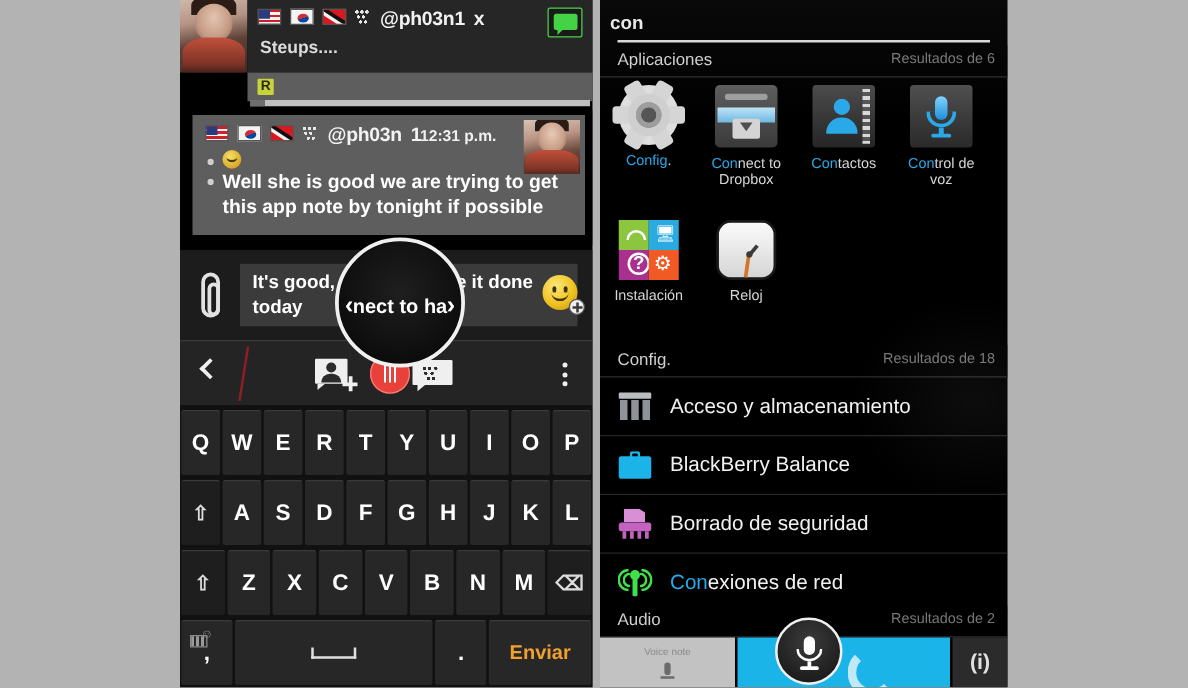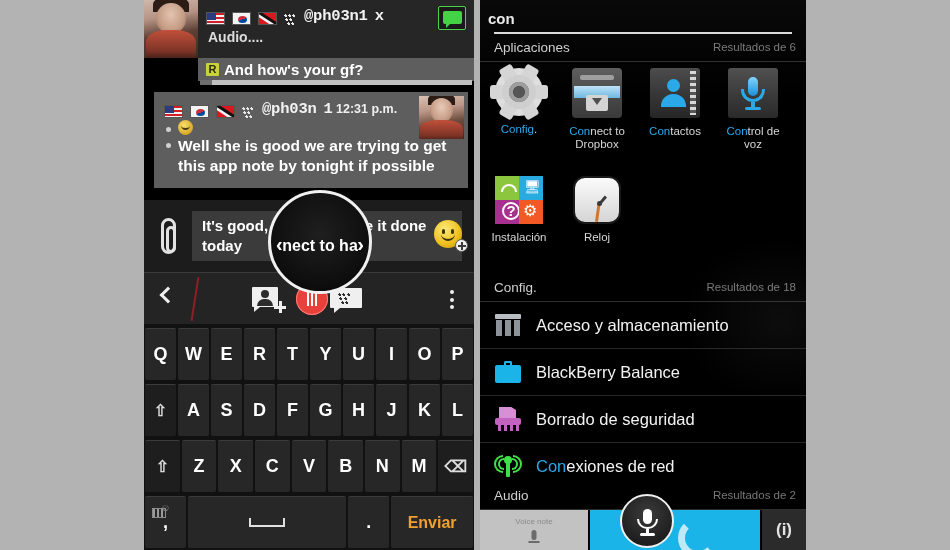--- a/index.html
+++ b/index.html
@@ -36,21 +36,21 @@
   }
   #msg1-avatar .body {
     position: absolute; left: 2px; top: 30px; width: 50px; height: 30px;
     background: linear-gradient(180deg,#c1503a 0%,#7e3326 70%,#3a1d16 100%);
     border-radius: 40% 40% 0 0;
   }
   #msg1-head {
     position: absolute; left: 54px; top: 0; width: 276px; height: 58px;
     background: #262626;
   }
-  .flagrow { position: absolute; display: flex; align-items: flex-end; gap: 7px; font-family: Liberation Mono, monospace; }
+  .flagrow { position: absolute; display: flex; align-items: flex-start; gap: 7px; }
   #msg1-flags { left: 8px; top: 7px; }
   .flag { width: 19px; height: 13px; display: inline-block; border: 1px solid #555; position: relative; overflow: hidden; flex: none; }
   .flag-us { background: repeating-linear-gradient(180deg,#cf2027 0 2px,#f2f2f2 2px 4px); }
   .flag-us::before { content:""; position:absolute; left:0; top:0; width:9px; height:7px; background:#2a3b80; }
   .flag-kr { background: #f4f4f4; }
   .flag-kr::before { content:""; position:absolute; left:5px; top:3px; width:9px; height:7px; border-radius:50%;
     background: linear-gradient(160deg,#cd2e3a 0 50%, #0047a0 50% 100%); }
   .flag-tt { background: #d9191f; }
   .flag-tt::before { content:""; position:absolute; left:-4px; top:-3px; width:29px; height:4px;
     background:#f2f2f2; transform: rotate(33deg); transform-origin: left top; }
@@ -426,28 +426,27 @@
       </div>
       <div id="msg1-head">
         <div class="flagrow" id="msg1-flags">
           <span class="flag flag-us"></span>
           <span class="flag flag-kr"></span>
           <span class="flag flag-tt"></span>
           <span class="bb-logo"></span>
           <span class="handle">@ph03n1</span>
             <span class="handle dim">x</span>
         </div>
-        <div id="msg1-sub">Audio....</div>
+        <div id="msg1-sub">Steups....</div>
         <div id="msg1-chatbtn">
             <div class="bubble"></div>
           </div>
       </div>
       <div id="msg1-body">
         <span class="rbadge">R</span>
-        <span id="msg1-text">And how's your gf?</span>
       </div>
       <div id="msg1-scroll"></div>
     </div>
 
     <div id="msg2" class="msg-block">
       <div id="msg2-card">
         <div class="flagrow" id="msg2-flags">
           <span class="flag flag-us"></span>
           <span class="flag flag-kr"></span>
           <span class="flag flag-tt"></span>

